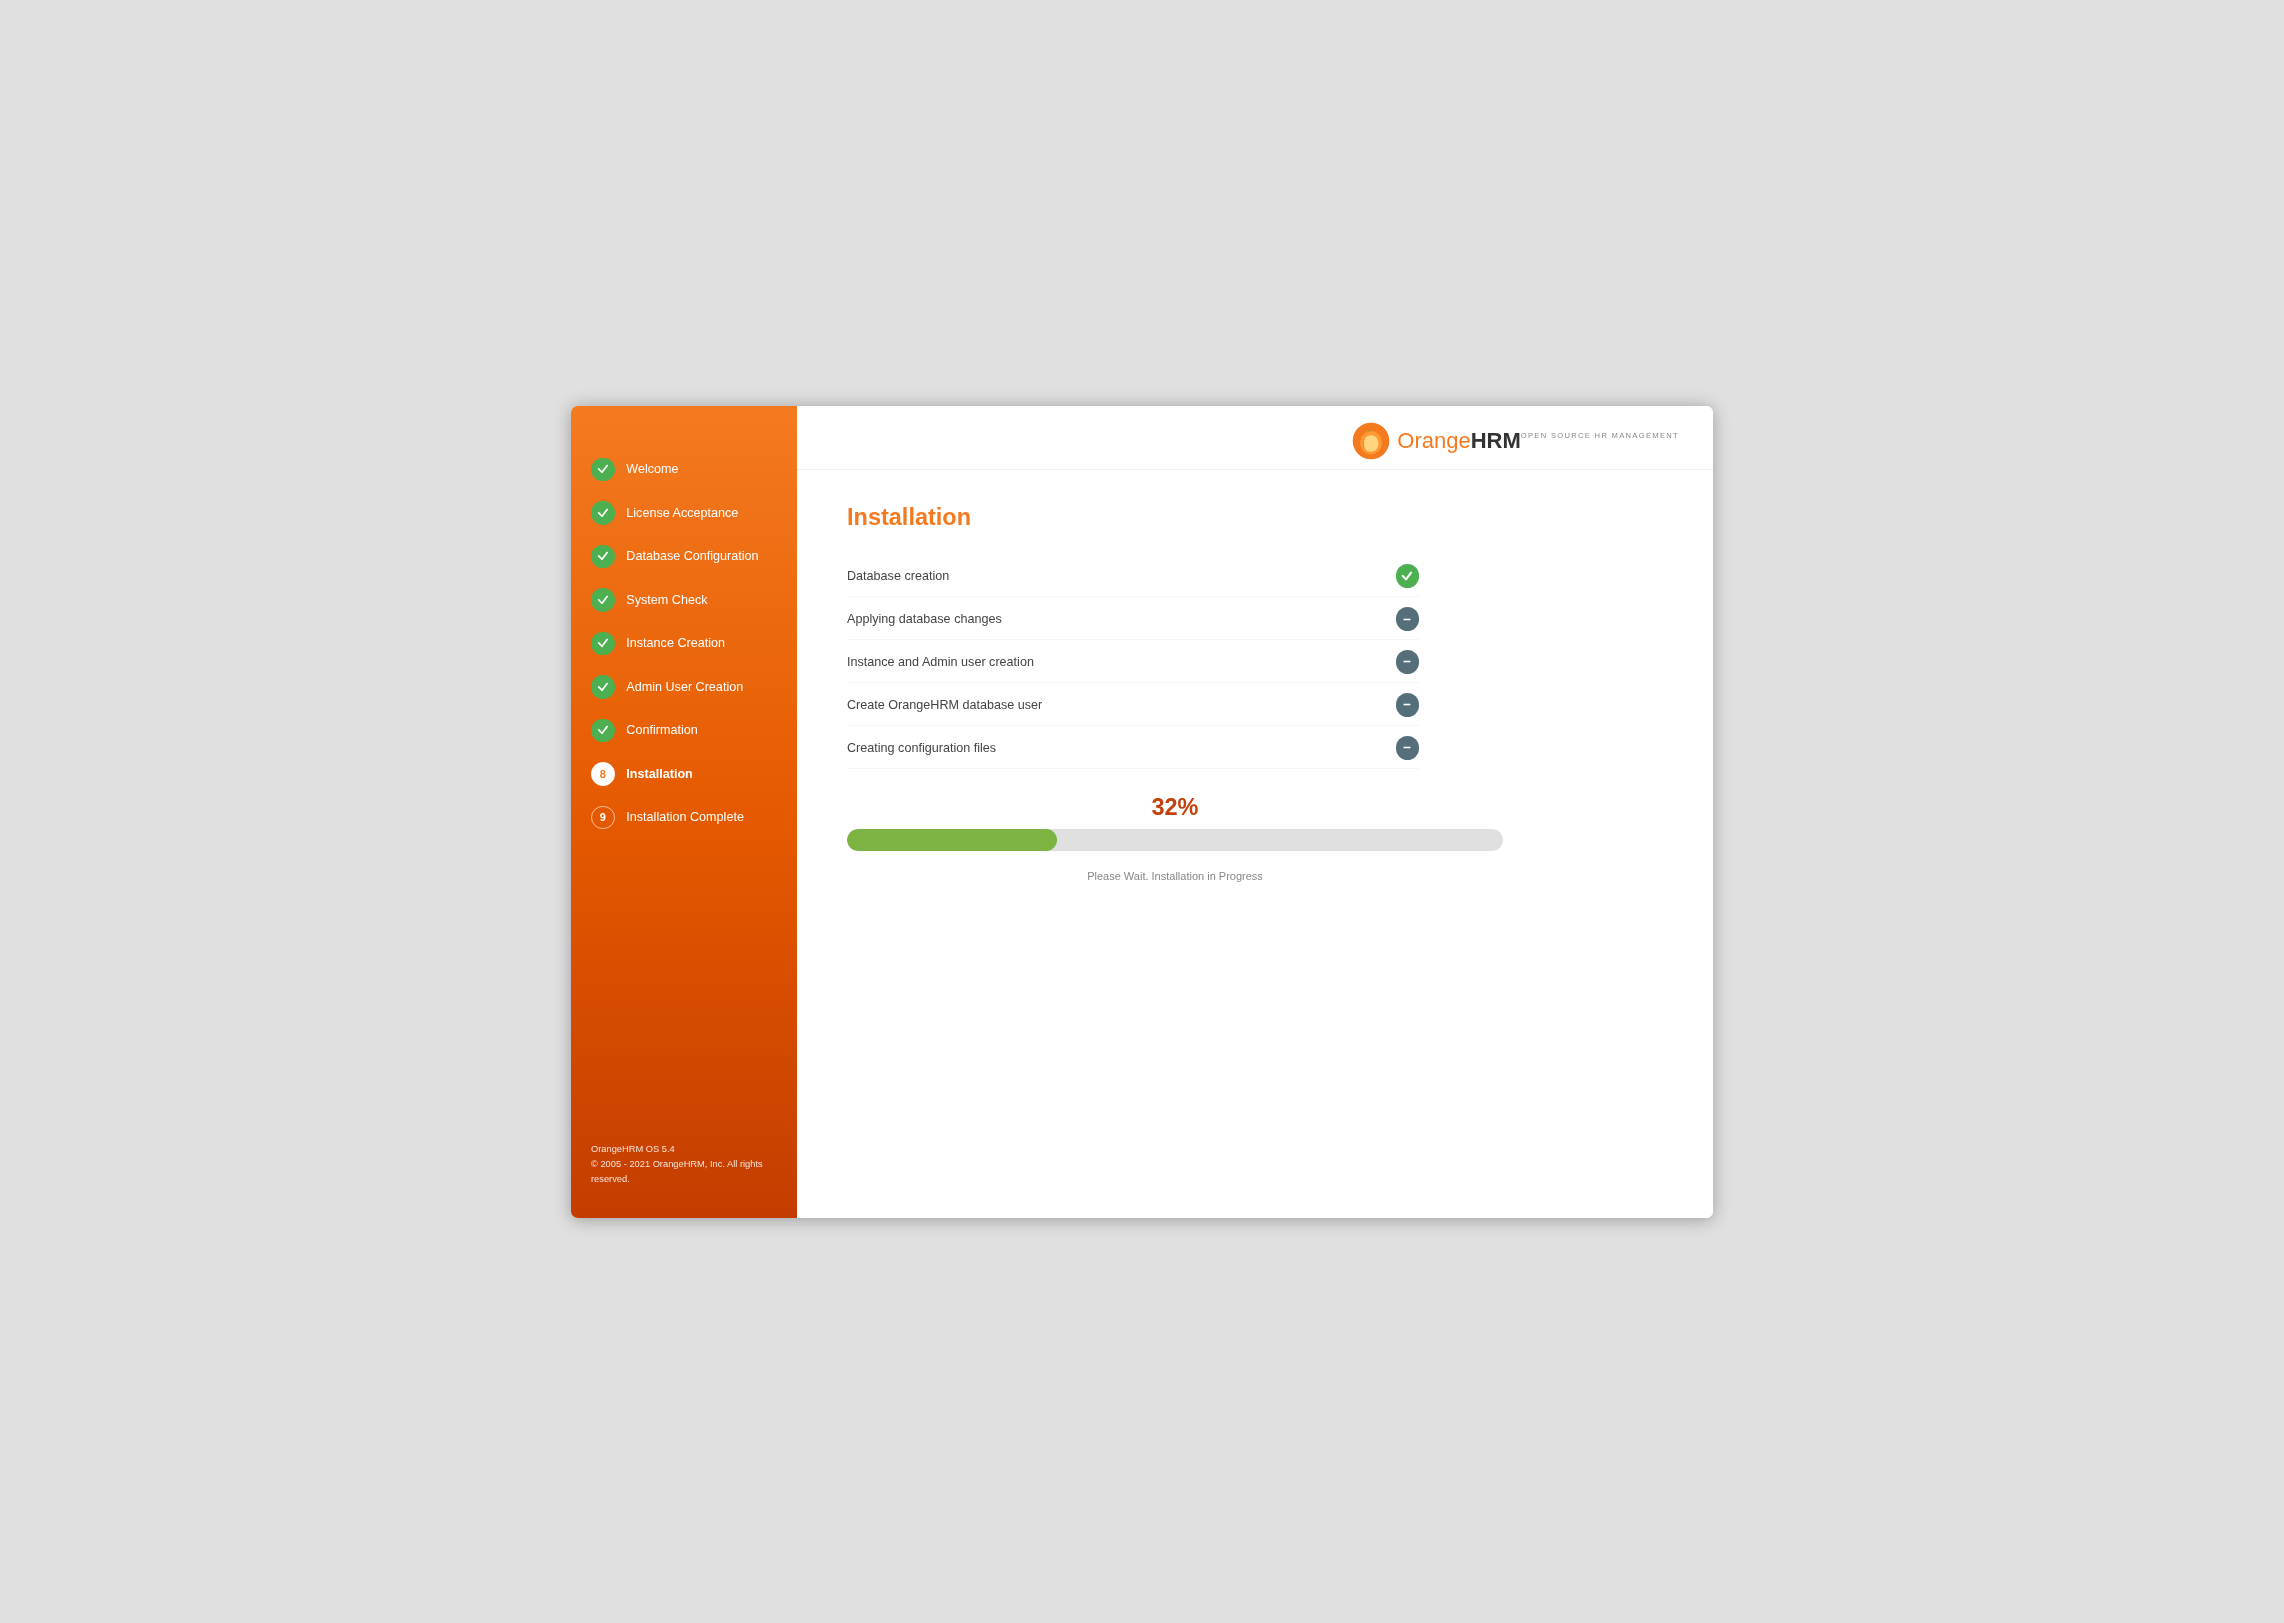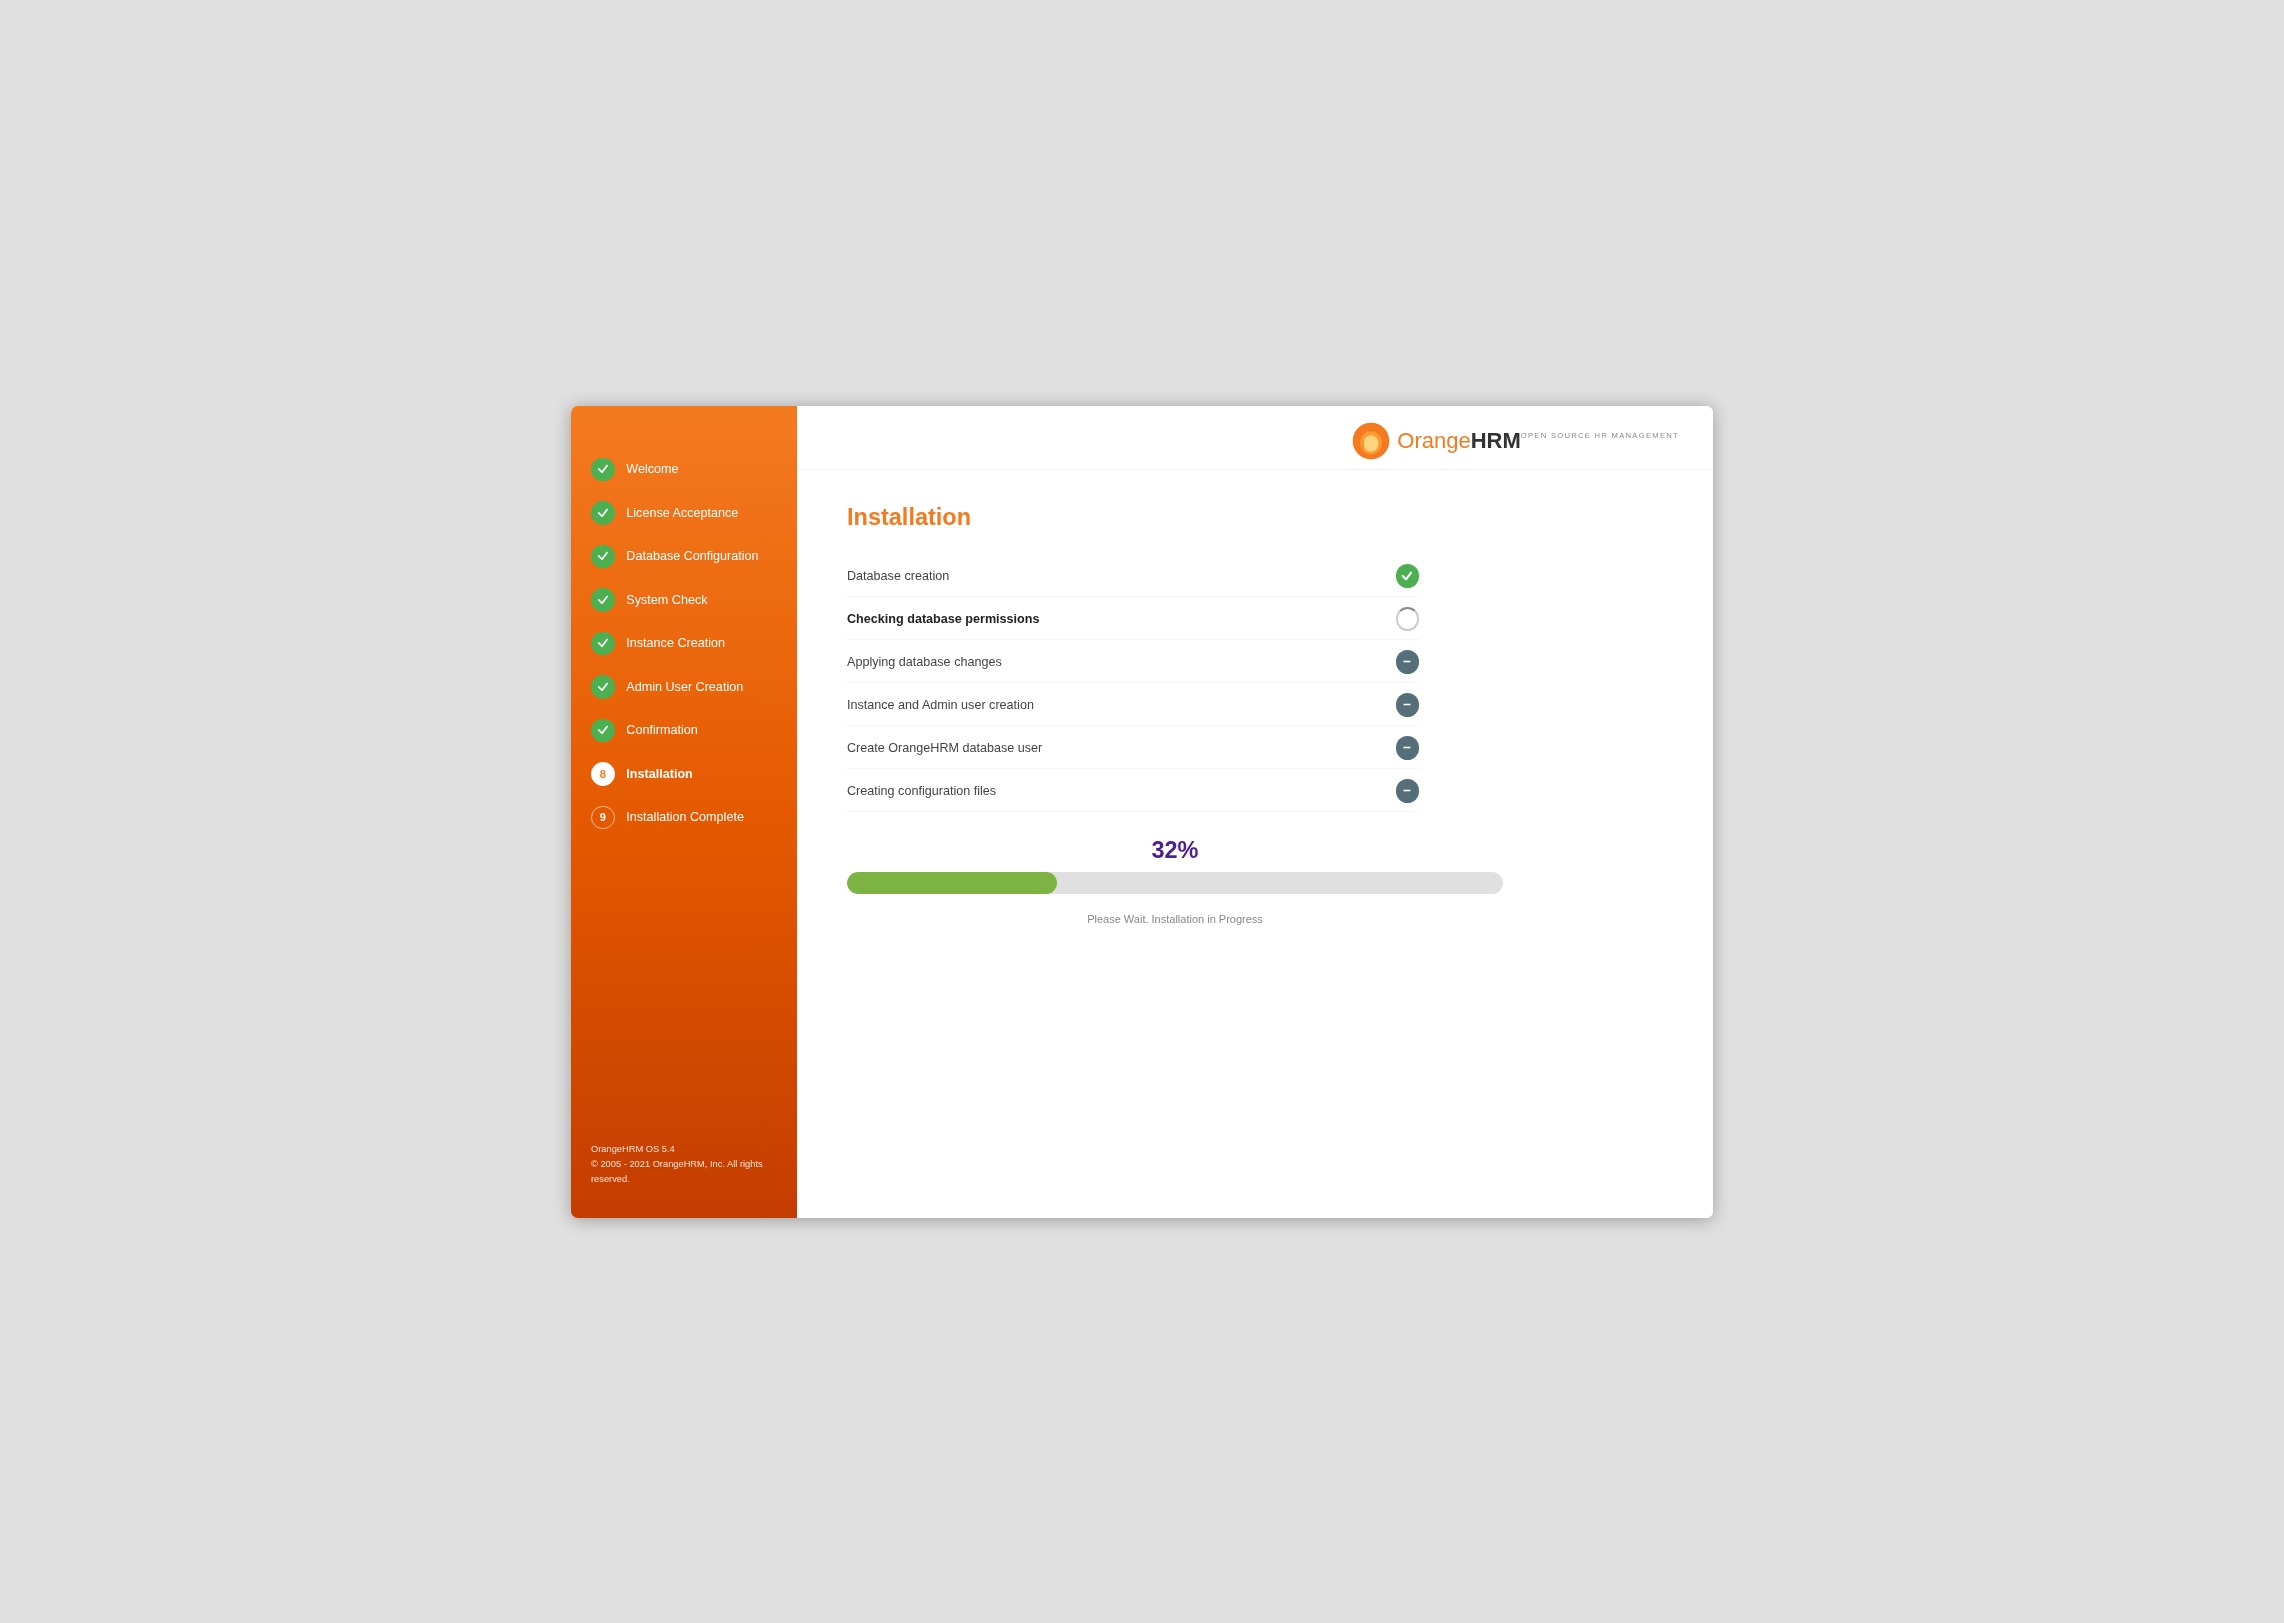--- a/index.html
+++ b/index.html
@@ -186,21 +186,21 @@
       to { transform: rotate(360deg); }
     }
     .progress-section {
       max-width: 656px;
       margin-top: 17px;
     }
     .progress-percent {
       text-align: center;
       font-size: 23.5px;
       font-weight: 700;
-      color: #4c1d95;
+      color: #c2410c;
       margin-bottom: 8.4px;
     }
     .progress-bar-track {
       width: 100%;
       height: 22px;
       background: #e0e0e0;
       border-radius: 11px;
       overflow: hidden;
       margin-bottom: 11.8px;
     }
@@ -323,24 +323,20 @@
       <div class="installation-steps">
 
       <div class="install-step">
             <span class="step-name">Database creation</span>
             <div class="step-status done">
               <svg width="11.8" height="11.8" viewBox="0 0 14 14">
                 <polyline points="2,7 6,11 12,3" stroke="white" stroke-width="2.5" fill="none" stroke-linecap="round" stroke-linejoin="round"></polyline>
               </svg>
             </div>
           </div>
-          <div class="install-step in-progress">
-            <span class="step-name">Checking database permissions</span>
-            <div class="step-status spinning"></div>
-          </div>
           <div class="install-step">
             <span class="step-name">Applying database changes</span>
             <div class="step-status pending-dash">−</div>
           </div>
           <div class="install-step">
             <span class="step-name">Instance and Admin user creation</span>
             <div class="step-status pending-dash">−</div>
           </div>
           <div class="install-step">
             <span class="step-name">Create OrangeHRM database user</span>

